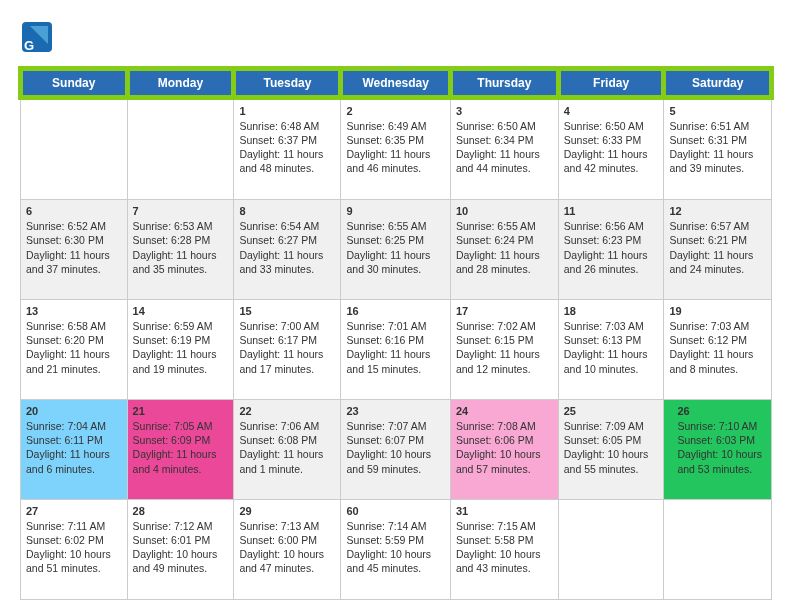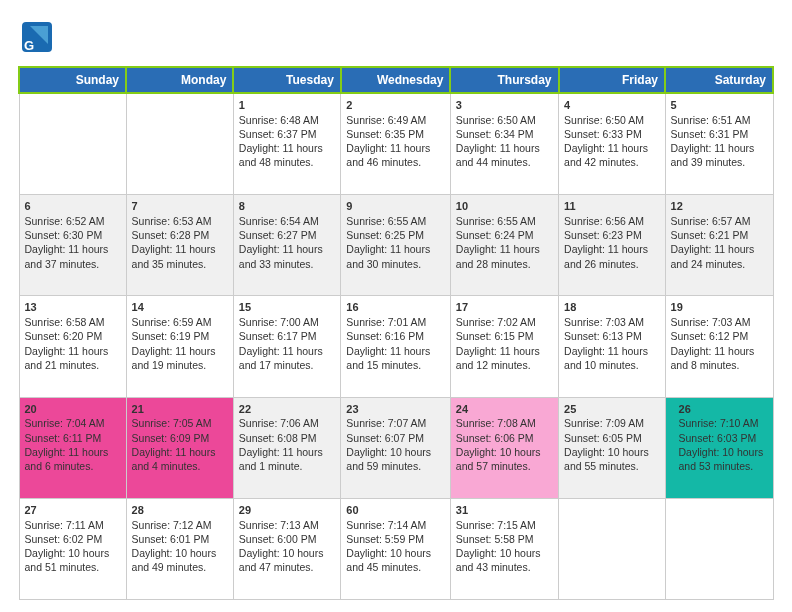--- a/index.html
+++ b/index.html
@@ -37,24 +37,24 @@
     }
     .calendar {
       flex: 1;
       border-collapse: collapse;
       width: 100%;
       font-size: 10.5px;
     }
     .calendar th {
       background: #2a6db5;
       color: #fff;
-      text-align: right;
+      text-align: center;
       padding: 5px 6px;
       font-size: 12px;
-      border: 2px solid #84cc16;
+      border: 5px solid #84cc16;
     }
     .calendar td {
       vertical-align: top;
       border: 1px solid #ccc;
       padding: 4px 5px;
       width: 113px;
       background: #fff;
       line-height: 1.35;
       color: #333;
     }
@@ -146,27 +146,27 @@
         <tr>
           <td><span class="day-num">13</span>Sunrise: 6:58 AM<br>Sunset: 6:20 PM<br>Daylight: 11 hours and 21 minutes.</td>
           <td><span class="day-num">14</span>Sunrise: 6:59 AM<br>Sunset: 6:19 PM<br>Daylight: 11 hours and 19 minutes.</td>
           <td><span class="day-num">15</span>Sunrise: 7:00 AM<br>Sunset: 6:17 PM<br>Daylight: 11 hours and 17 minutes.</td>
           <td><span class="day-num">16</span>Sunrise: 7:01 AM<br>Sunset: 6:16 PM<br>Daylight: 11 hours and 15 minutes.</td>
           <td><span class="day-num">17</span>Sunrise: 7:02 AM<br>Sunset: 6:15 PM<br>Daylight: 11 hours and 12 minutes.</td>
           <td><span class="day-num">18</span>Sunrise: 7:03 AM<br>Sunset: 6:13 PM<br>Daylight: 11 hours and 10 minutes.</td>
           <td><span class="day-num">19</span>Sunrise: 7:03 AM<br>Sunset: 6:12 PM<br>Daylight: 11 hours and 8 minutes.</td>
         </tr>
         <tr>
-          <td style="background: #ec4899; margin-top: 8px;"><span class="day-num">20</span>Sunrise: 7:04 AM<br>Sunset: 6:11 PM<br>Daylight: 11 hours and 6 minutes.</td>
+          <td style="background: #7dd3fc; margin-top: 8px;"><span class="day-num">20</span>Sunrise: 7:04 AM<br>Sunset: 6:11 PM<br>Daylight: 11 hours and 6 minutes.</td>
           <td style="background: #ec4899;"><span class="day-num">21</span>Sunrise: 7:05 AM<br>Sunset: 6:09 PM<br>Daylight: 11 hours and 4 minutes.</td>
           <td style="background: rgb(240, 240, 240); margin-top: 32px;"><span class="day-num">22</span>Sunrise: 7:06 AM<br>Sunset: 6:08 PM<br>Daylight: 11 hours and 1 minute.</td>
           <td style="background: rgb(240, 240, 240);"><span class="day-num">23</span>Sunrise: 7:07 AM<br>Sunset: 6:07 PM<br>Daylight: 10 hours and 59 minutes.</td>
           <td style="background: #f9a8d4;"><span class="day-num">24</span>Sunrise: 7:08 AM<br>Sunset: 6:06 PM<br>Daylight: 10 hours and 57 minutes.</td>
           <td style="background: rgb(240, 240, 240);"><span class="day-num">25</span>Sunrise: 7:09 AM<br>Sunset: 6:05 PM<br>Daylight: 10 hours and 55 minutes.</td>
-          <td style="background: #14b8a6; padding-left: 13px;"><span class="day-num">26</span>Sunrise: 7:10 AM<br>Sunset: 6:03 PM<br>Daylight: 10 hours and 53 minutes.</td>
+          <td style="background: #22c55e; padding-left: 13px;"><span class="day-num">26</span>Sunrise: 7:10 AM<br>Sunset: 6:03 PM<br>Daylight: 10 hours and 53 minutes.</td>
         </tr>
         <tr>
           <td><span class="day-num">27</span>Sunrise: 7:11 AM<br>Sunset: 6:02 PM<br>Daylight: 10 hours and 51 minutes.</td>
           <td><span class="day-num">28</span>Sunrise: 7:12 AM<br>Sunset: 6:01 PM<br>Daylight: 10 hours and 49 minutes.</td>
           <td><span class="day-num">29</span>Sunrise: 7:13 AM<br>Sunset: 6:00 PM<br>Daylight: 10 hours and 47 minutes.</td>
           <td><span class="day-num">60</span>Sunrise: 7:14 AM<br>Sunset: 5:59 PM<br>Daylight: 10 hours and 45 minutes.</td>
           <td><span class="day-num">31</span>Sunrise: 7:15 AM<br>Sunset: 5:58 PM<br>Daylight: 10 hours and 43 minutes.</td>
           <td class="empty"></td>
           <td class="empty"></td>
         </tr>

